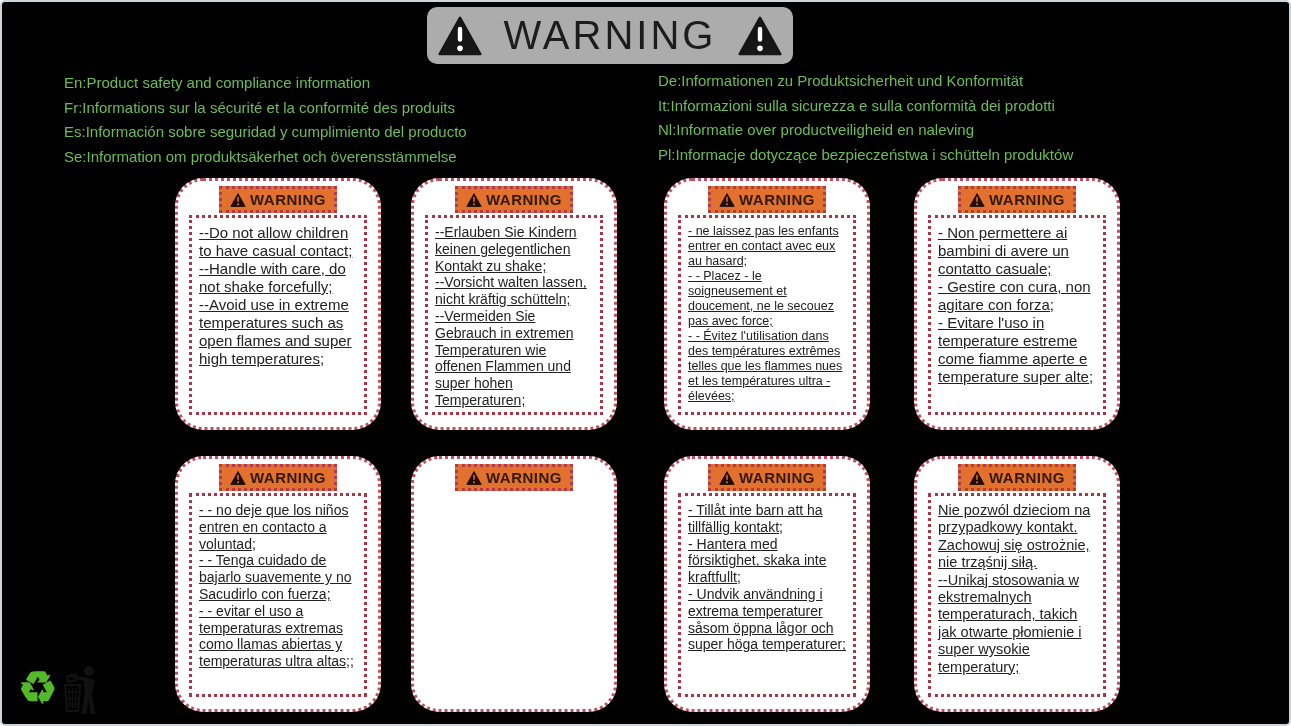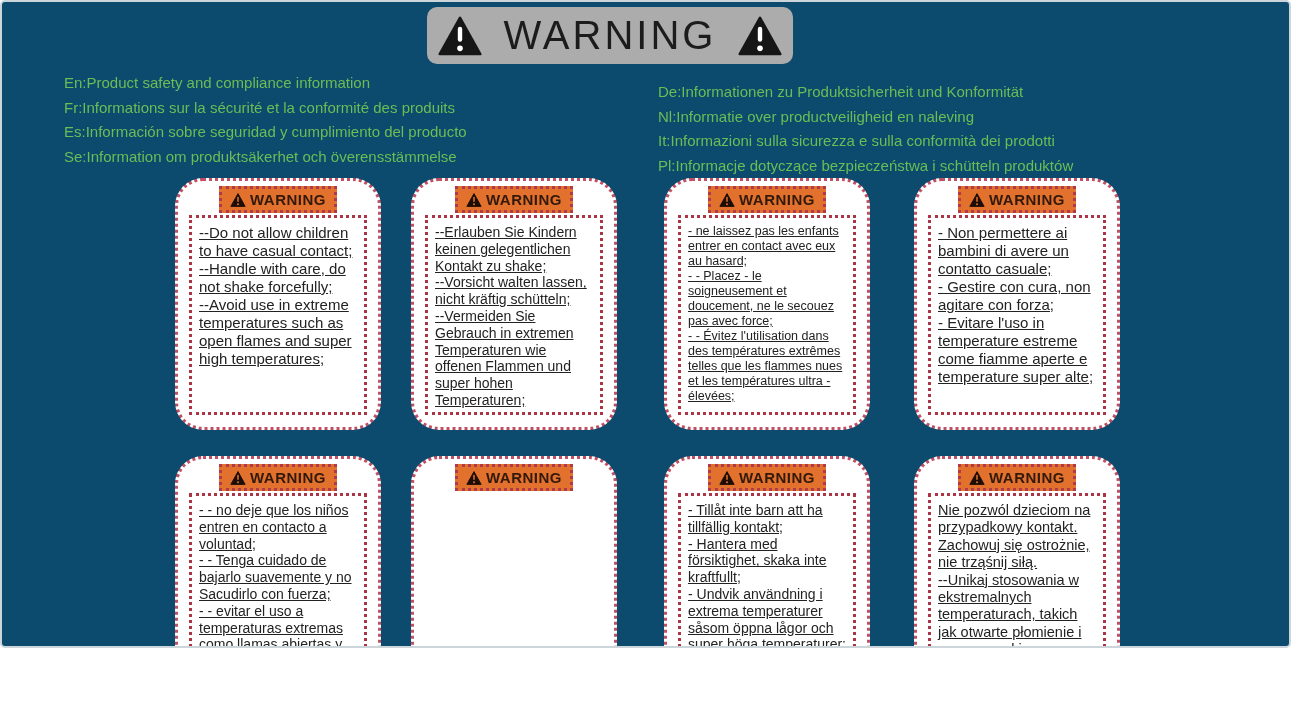--- a/index.html
+++ b/index.html
@@ -1,37 +1,37 @@
 <!DOCTYPE html>
 <html><head>
 <meta charset="utf-8">
 <style>
   html,body{margin:0;padding:0;background:#fff;}
   .page{
     position:relative;
-    width:1291px;height:648px;
+    width:1291px;height:726px;
     box-sizing:border-box;
-    background:#0c4a6e;
+    background:#000000;
     border:2px solid #ccd6da;
     border-radius:5px;
     overflow:hidden;
     font-family:"Liberation Sans", sans-serif;
   }
   
   .banner{
     position:absolute;left:425px;top:5px;width:366px;height:57px;
     background:#acacac;border-radius:10px;
     display:flex;align-items:center;justify-content:center;gap:22px;
   }
   .banner-title{
     font-size:40px;color:#1c1c1c;letter-spacing:3px;font-weight:500;
   }
   
   .headers-left{position:absolute;left:62px;top:69px;width:560px;}
-  .headers-right{position:absolute;left:656px;top:78px;width:580px;}
+  .headers-right{position:absolute;left:656px;top:67px;width:580px;}
   .hline{
     color:#6cbd55;font-weight:normal;font-size:15px;line-height:24.5px;
     white-space:nowrap;
   }
   
   .card{
     position:absolute;width:200px;
     border:3px dotted #c04f63;border-radius:28px;
     background:#fff;
   }
@@ -79,22 +79,22 @@
   </div>
 
   <div class="headers-left">
     <div class="hline">En:Product safety and compliance information</div>
     <div class="hline">Fr:Informations sur la sécurité et la conformité des produits</div>
     <div class="hline">Es:Información sobre seguridad y cumplimiento del producto</div>
     <div class="hline">Se:Information om produktsäkerhet och överensstämmelse</div>
   </div>
   <div class="headers-right">
     <div class="hline">De:Informationen zu Produktsicherheit und Konformität</div>
+    <div class="hline">It:Informazioni sulla sicurezza e sulla conformità dei prodotti</div>
     <div class="hline">Nl:Informatie over productveiligheid en naleving</div>
-    <div class="hline">It:Informazioni sulla sicurezza e sulla conformità dei prodotti</div>
     <div class="hline">Pl:Informacje dotyczące bezpieczeństwa i schütteln produktów</div>
   </div>
 
   <div class="card r1 c1">
     <div class="badge">
       <svg width="16" height="14" viewBox="0 0 50 45">
           <path d="M25 2 L48 43 H2 Z" fill="#1d0d04" stroke="#1d0d04" stroke-width="3" stroke-linejoin="round"></path>
           <rect x="22.5" y="12" width="5" height="17" rx="2.5" fill="#e2712e"></rect>
           <circle cx="25" cy="36.5" r="3.2" fill="#e2712e"></circle>
         </svg>

